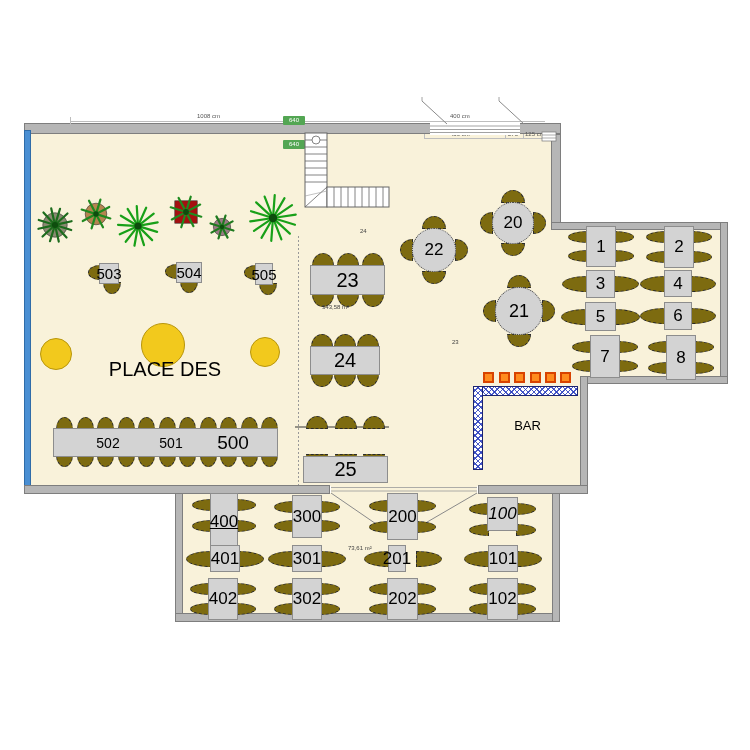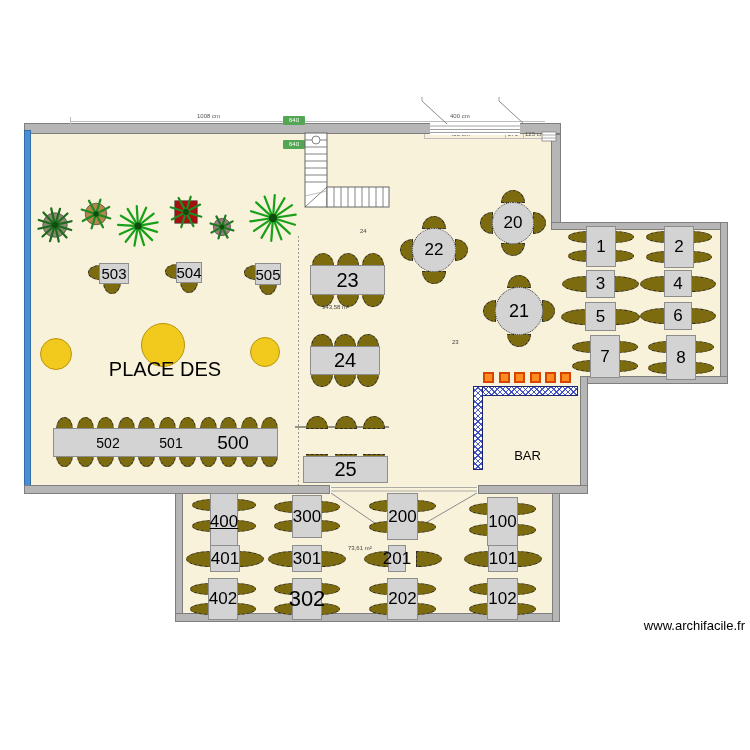--- a/index.html
+++ b/index.html
@@ -17,21 +17,21 @@
   .hatch{position:absolute;border:1px solid #1c2470;box-sizing:border-box;background:
      repeating-linear-gradient(45deg,rgba(40,60,190,.85) 0 1px,transparent 1px 4px),
      repeating-linear-gradient(-45deg,rgba(40,60,190,.85) 0 1px,transparent 1px 4px),#fff;}
   .dimline{position:absolute;background:#bdbdbd;}
   .dimtext{position:absolute;color:#555;font-size:6px;line-height:6px;white-space:nowrap;transform-origin:left top;}
   .greentag{position:absolute;width:22px;height:9px;background:#53a653;border-radius:1px;color:#fff;
             font-size:6px;line-height:9px;text-align:center;overflow:hidden;}
   .arealabel{position:absolute;color:#444;white-space:nowrap;}
   #place-title{position:absolute;left:75px;top:358px;width:180px;text-align:center;color:#000;
                font-size:20px;line-height:22px;}
-  #bar-label{position:absolute;left:490px;top:448px;width:75px;text-align:center;font-size:13px;color:#000;}
+  #bar-label{position:absolute;left:490px;top:418px;width:75px;text-align:center;font-size:13px;color:#000;}
   #watermark{position:absolute;left:555px;top:618px;width:190px;text-align:right;font-size:13px;color:#000;}
   .lt-label{position:absolute;top:0;height:100%;display:flex;align-items:center;transform:translateX(-50%);}
   svg{position:absolute;left:0;top:0;}
 </style>
 </head>
 <body>
 
 <div id="canvas">
 
   <div class="floor" style="left:31px;top:133px;width:520px;height:353px;"></div>
@@ -330,41 +330,41 @@
       <div class="chair" style="left: 220px; top: 455px; width: 17px; height: 12px; border-radius: 0px 0px 50% 50% / 0px 0px 100% 100%;"></div>
       <div class="chair" style="left: 240.5px; top: 417px; width: 17px; height: 12px; border-radius: 50% 50% 0px 0px / 100% 100% 0px 0px;"></div>
       <div class="chair" style="left: 240.5px; top: 455px; width: 17px; height: 12px; border-radius: 0px 0px 50% 50% / 0px 0px 100% 100%;"></div>
       <div class="chair" style="left: 261px; top: 417px; width: 17px; height: 12px; border-radius: 50% 50% 0px 0px / 100% 100% 0px 0px;"></div>
       <div class="chair" style="left: 261px; top: 455px; width: 17px; height: 12px; border-radius: 0px 0px 50% 50% / 0px 0px 100% 100%;"></div>
     </div>
   <div id="table-layer" style="position:absolute;left:0;top:0;">
       <div class="tbl" style="left: 310px; top: 265px; width: 75px; height: 30px; font-size: 20px;">23</div>
       <div class="tbl" style="left: 310px; top: 346px; width: 70px; height: 29px; font-size: 20px;">24</div>
       <div class="tbl" style="left: 303px; top: 428px; width: 85px; height: 27px; font-size: 20px; margin-top: 28px;">25</div>
-      <div class="tbl" style="left: 99px; top: 263px; width: 30px; height: 21px; font-size: 15px;">503</div>
+      <div class="tbl" style="left: 99px; top: 263px; width: 20px; height: 21px; font-size: 15px;">503</div>
       <div class="tbl" style="left: 176px; top: 262px; width: 26px; height: 21px; font-size: 15px;">504</div>
-      <div class="tbl" style="left: 255px; top: 263px; width: 26px; height: 22px; font-size: 15px;">505</div>
+      <div class="tbl" style="left: 255px; top: 263px; width: 18px; height: 22px; font-size: 15px;">505</div>
       <div class="tbl" style="left: 586px; top: 226px; width: 30px; height: 41px; font-size: 17px;">1</div>
       <div class="tbl" style="left: 664px; top: 226px; width: 30px; height: 42px; font-size: 17px;">2</div>
       <div class="tbl" style="left: 586px; top: 270px; width: 29px; height: 28px; font-size: 17px;">3</div>
       <div class="tbl" style="left: 664px; top: 270px; width: 28px; height: 27px; font-size: 17px;">4</div>
       <div class="tbl" style="left: 585px; top: 302px; width: 31px; height: 29px; font-size: 17px;">5</div>
       <div class="tbl" style="left: 664px; top: 302px; width: 28px; height: 28px; font-size: 17px;">6</div>
       <div class="tbl" style="left: 590px; top: 335px; width: 30px; height: 43px; font-size: 17px;">7</div>
       <div class="tbl" style="left: 666px; top: 335px; width: 30px; height: 45px; font-size: 17px;">8</div>
       <div class="tbl" style="left: 210px; top: 493px; width: 28px; height: 57px; font-size: 17px; text-decoration: underline;">400</div>
       <div class="tbl" style="left: 292px; top: 495px; width: 30px; height: 43px; font-size: 17px;">300</div>
       <div class="tbl" style="left: 387px; top: 493px; width: 31px; height: 47px; font-size: 17px;">200</div>
-      <div class="tbl" style="left: 487px; top: 497px; width: 31px; height: 49px; font-size: 17px;">100</div>
+      <div class="tbl" style="left: 487px; top: 497px; width: 31px; height: 34px; font-size: 17px; font-style: italic;">100</div>
       <div class="tbl" style="left: 210px; top: 545px; width: 30px; height: 27px; font-size: 17px;">401</div>
       <div class="tbl" style="left: 292px; top: 545px; width: 30px; height: 27px; font-size: 17px;">301</div>
       <div class="tbl" style="left: 388px; top: 545px; width: 18px; height: 27px; font-size: 17px;">201</div>
       <div class="tbl" style="left: 488px; top: 545px; width: 30px; height: 27px; font-size: 17px;">101</div>
       <div class="tbl" style="left: 208px; top: 578px; width: 30px; height: 42px; font-size: 17px;">402</div>
-      <div class="tbl" style="left: 292px; top: 578px; width: 30px; height: 42px; font-size: 22px;">302</div>
+      <div class="tbl" style="left: 292px; top: 578px; width: 30px; height: 42px; font-size: 17px;">302</div>
       <div class="tbl" style="left: 387px; top: 578px; width: 31px; height: 42px; font-size: 17px;">202</div>
       <div class="tbl" style="left: 487px; top: 578px; width: 31px; height: 42px; font-size: 17px;">102</div>
       <div class="rtbl" style="left: 492px; top: 202px; width: 42px; height: 42px; font-size: 17px;">20</div>
       <div class="rtbl" style="left: 495px; top: 287px; width: 48px; height: 48px; font-size: 18px;">21</div>
       <div class="rtbl" style="left: 412px; top: 228px; width: 44px; height: 44px; font-size: 17px;">22</div>
       <div class="tbl" style="left: 53px; top: 428px; width: 225px; height: 29px;">
         <span class="lt-label" style="left: 54px; font-size: 14px;">502</span>
         <span class="lt-label" style="left: 117px; font-size: 14px;">501</span>
         <span class="lt-label" style="left: 179px; font-size: 19px;">500</span>
       </div>
@@ -376,18 +376,17 @@
       <div class="stool" style="left: 560px; top: 372px; width: 11px; height: 11px;"></div>
       <div class="totem" style="left: 40px; top: 338px; width: 30px; height: 30px;"></div>
       <div class="totem" style="left: 141px; top: 323px; width: 42px; height: 42px;"></div>
       <div class="totem" style="left: 250px; top: 337px; width: 28px; height: 28px;"></div>
     </div>
 
   <div id="place-title">
     <div>PLACE DES</div>
   </div>
 
-  <div id="watermark">www.archifacile.fr</div>
 <div class="arealabel" style="left: 360px; top: 228px; font-size: 6px; line-height: 6px;">24</div>
     <div class="arealabel" style="left: 322px; top: 304px; font-size: 6px; line-height: 6px;">343,58 m²</div>
     <div class="arealabel" style="left: 452px; top: 339px; font-size: 6px; line-height: 6px;">23</div>
     <div class="arealabel" style="left: 348px; top: 545px; font-size: 6px; line-height: 6px;">73,61 m²</div>
   </div>
 
 </body></html>

